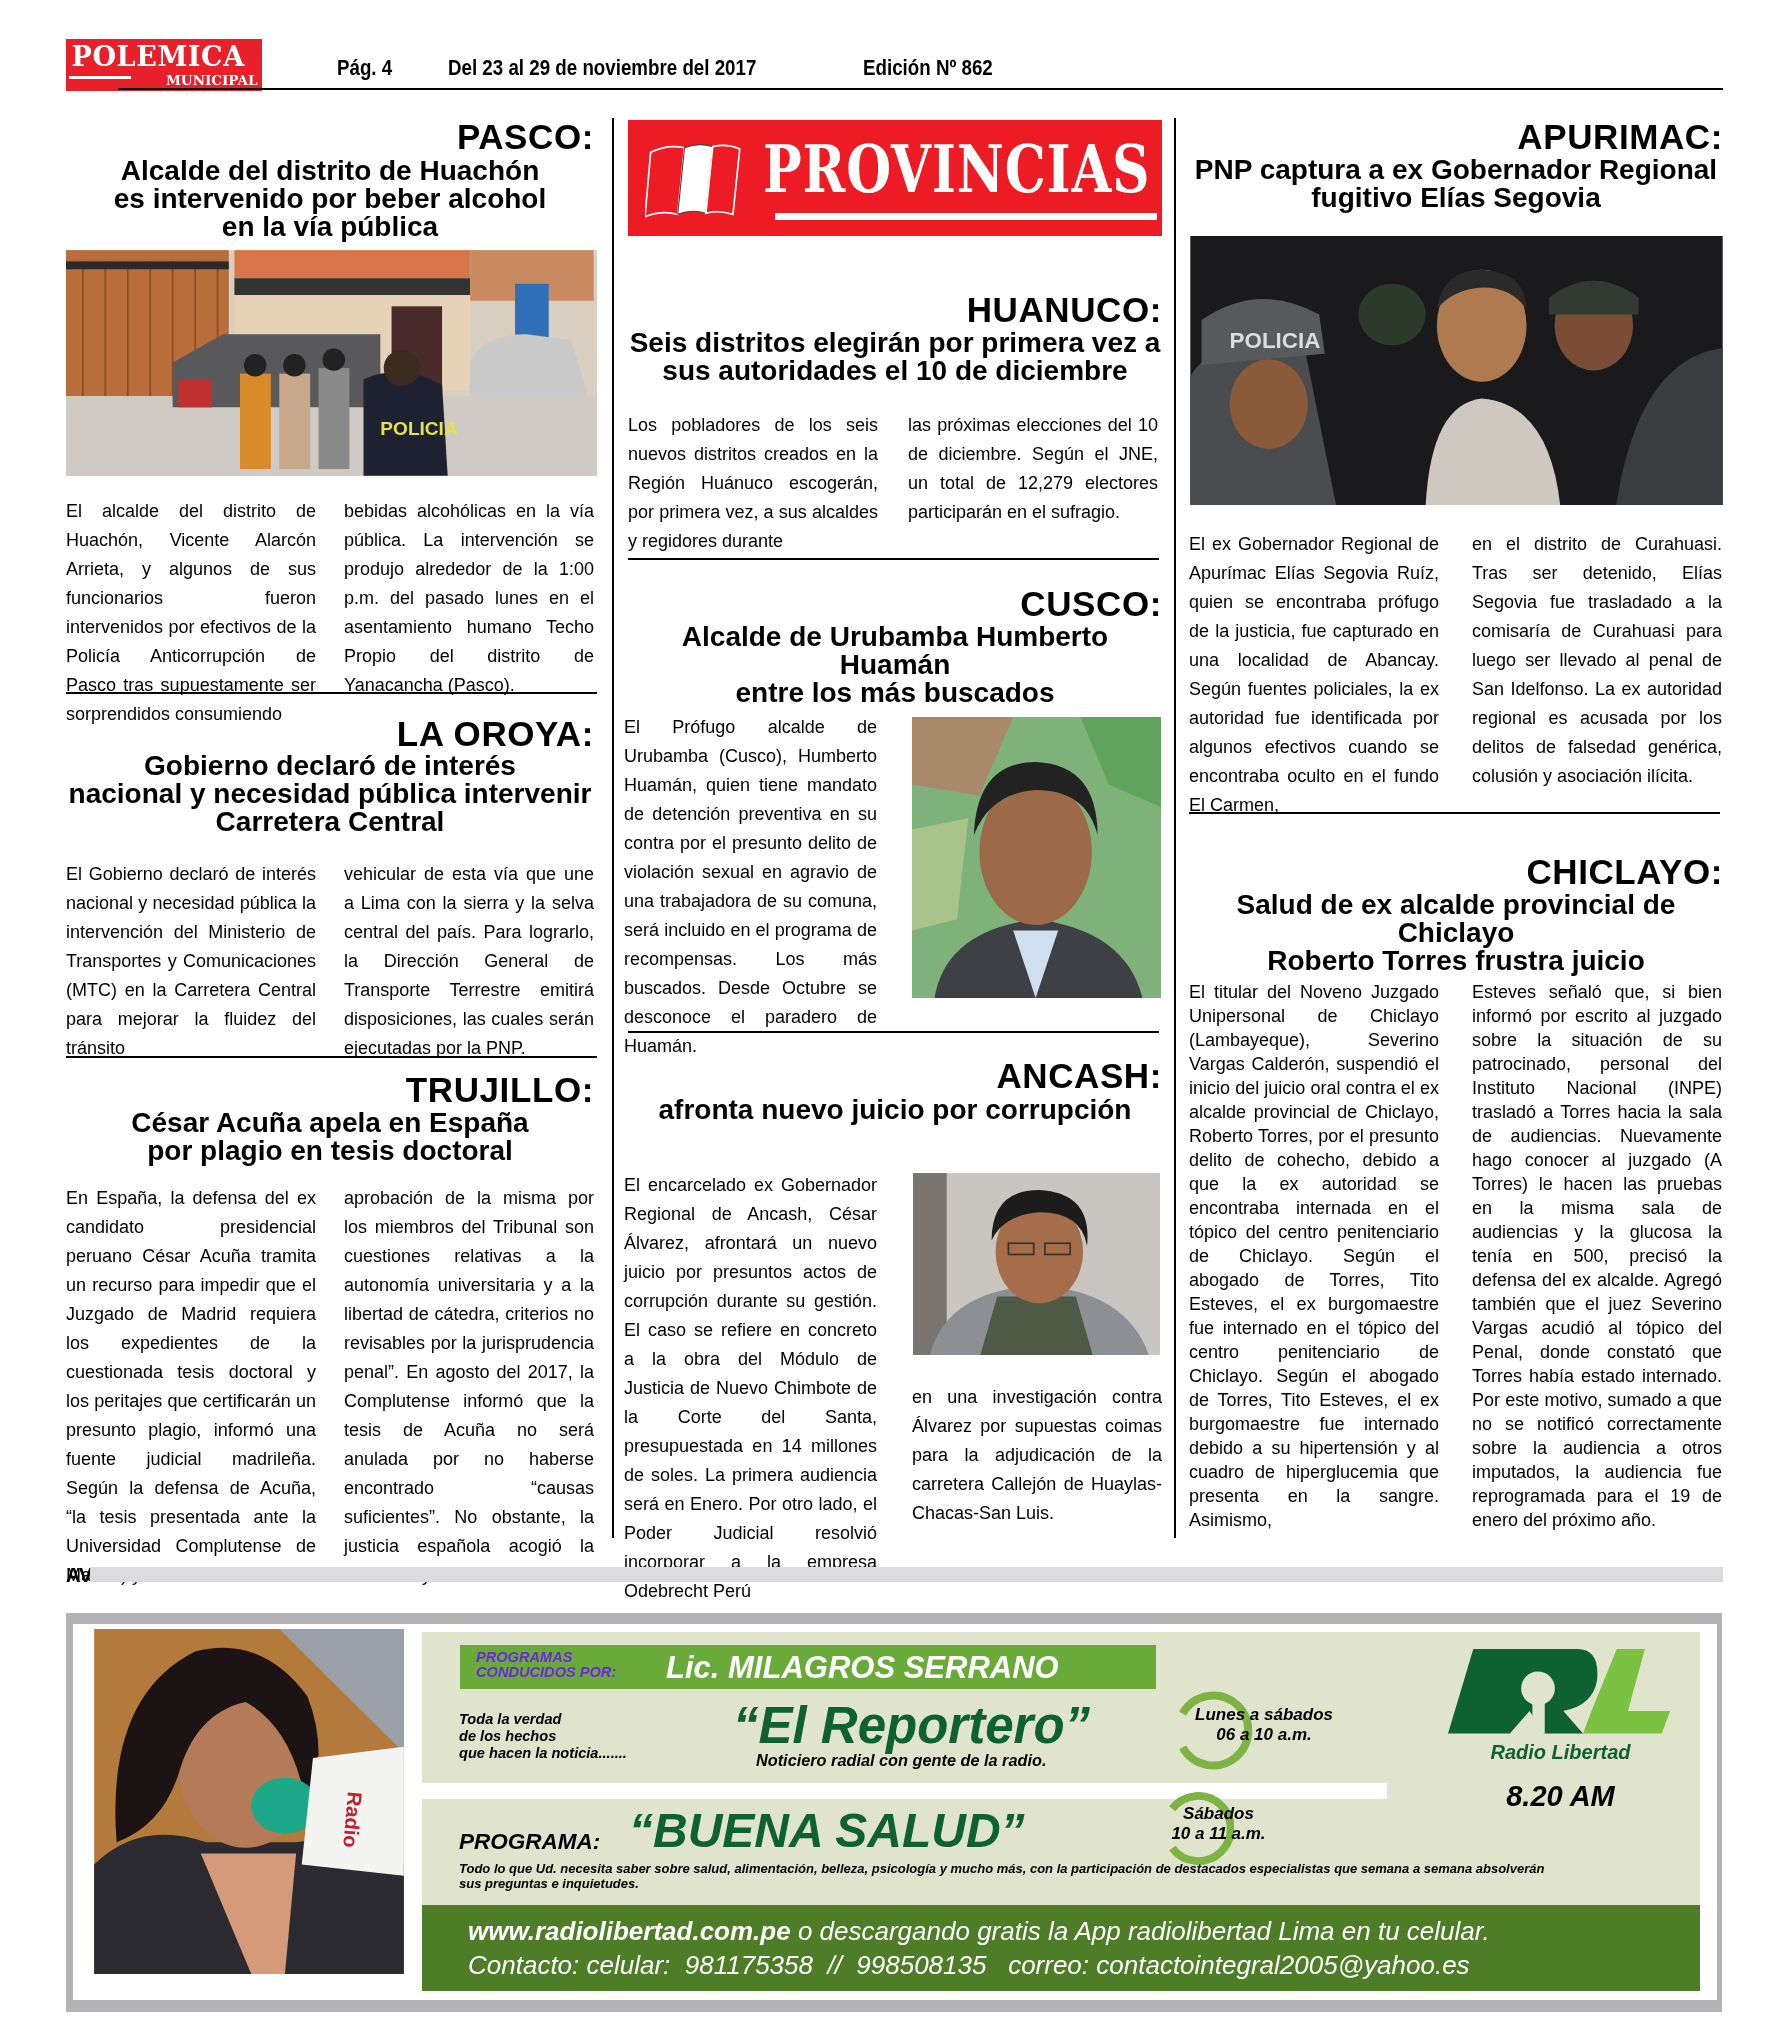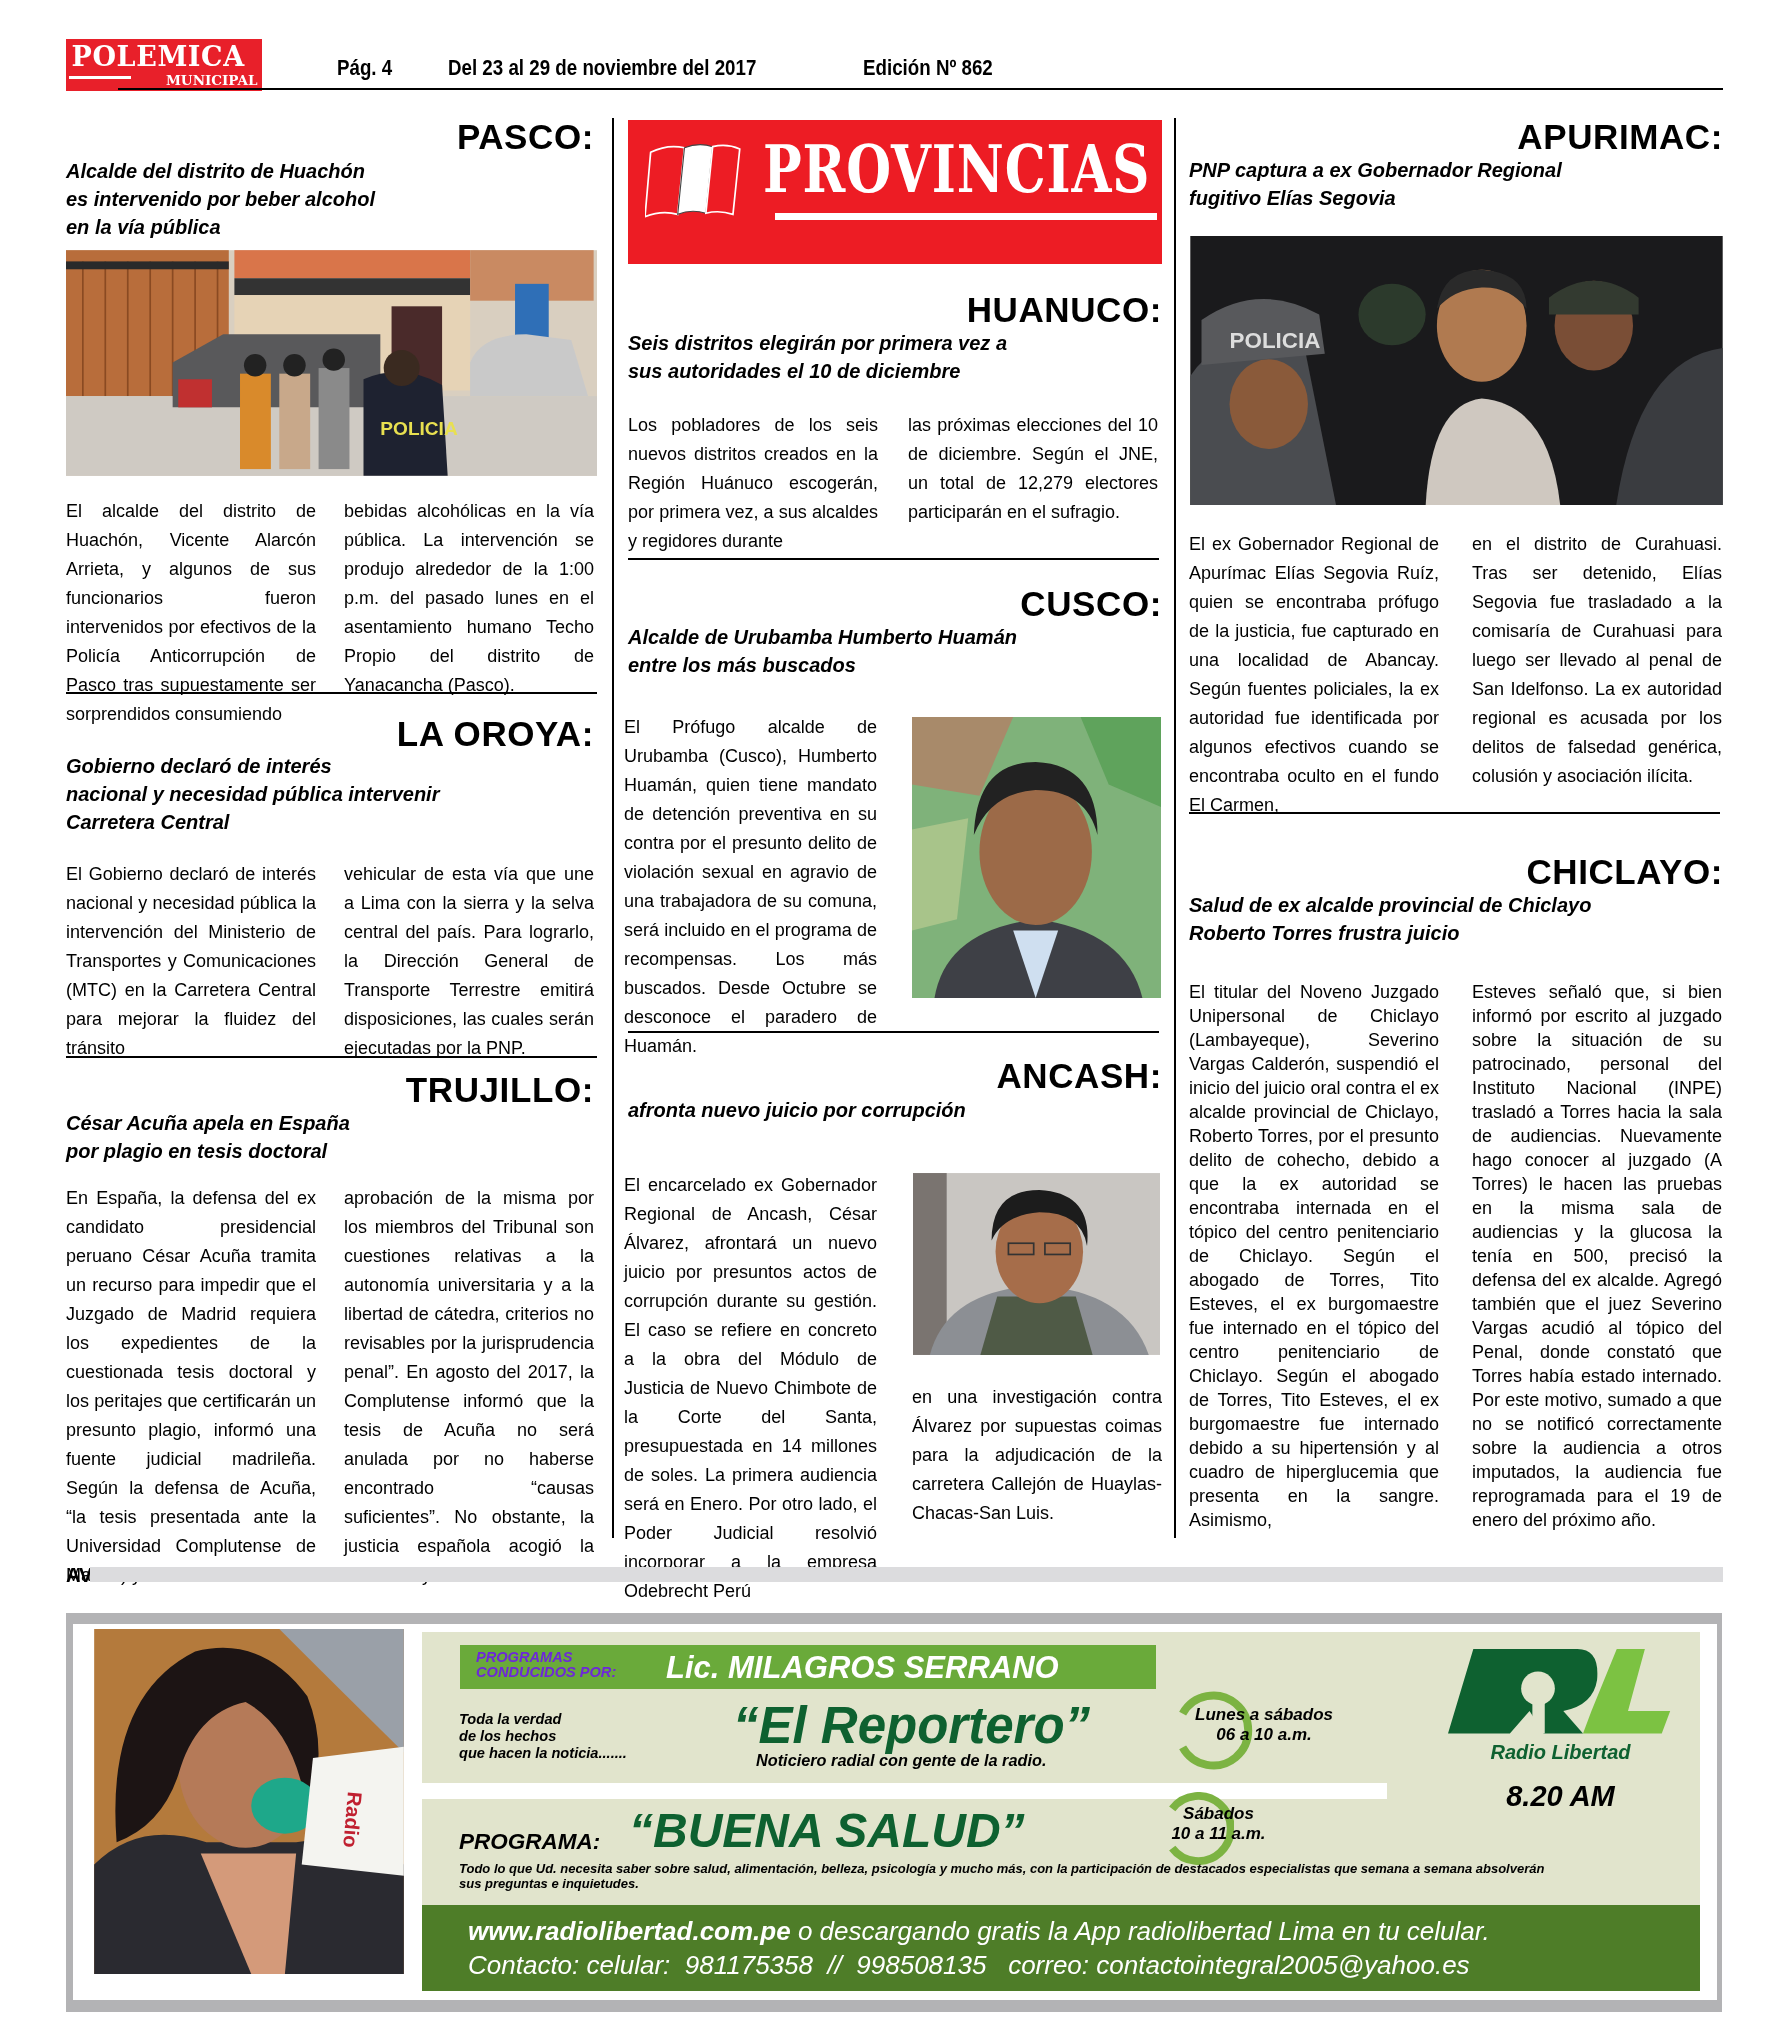--- a/index.html
+++ b/index.html
@@ -11,28 +11,28 @@
   .logo .t1 { position: absolute; left: 5.6px; top: 2.2px; font-family: "DejaVu Serif", serif; font-weight: bold; font-size: 27px; letter-spacing: 0.6px; }
   .logo .bar { position: absolute; left: 3.4px; top: 37px; width: 62px; height: 3.4px; background: #fff; }
   .logo .t2 { position: absolute; right: 4.5px; top: 33px; font-family: "DejaVu Serif", serif; font-weight: bold; font-size: 13.5px; }
   .hdr-text { top: 56px; font-weight: bold; font-size: 21.3px; transform: scaleX(0.88); transform-origin: left; }
   .hdr-rule { left: 118px; top: 88px; width: 1605px; height: 2.2px; background: #000; }
 
   .vrule { width: 1.7px; background: #000; }
   .hrule { height: 1.7px; background: #000; }
 
   .region { font-weight: bold; text-align: right; font-size: 35px; letter-spacing: 0.6px; }
-  .subhead { font-weight: bold; text-align: left; font-size: 20px; line-height: 28px; font-style: italic; }
+  .subhead { font-weight: bold; text-align: center; font-size: 28px; line-height: 28px; }
   .body { font-size: 18px; line-height: 29px; text-align: justify; hyphens: manual; }
   .col { position: absolute; }
 
   .photo { overflow: hidden; }
 
   
-  .banner { left: 628px; top: 120px; width: 534px; height: 144px; background: #ed1c24; }
+  .banner { left: 628px; top: 120px; width: 534px; height: 116px; background: #ed1c24; }
   .banner .flag { position: absolute; left: 17px; top: 21.3px; width: 97px; height: 79px; }
   .banner .title { position: absolute; left: 135px; top: 10px; color: #fff; font-family: "DejaVu Serif", serif; font-weight: bold; font-size: 66px; letter-spacing: 1.1px; transform: scaleX(0.78); transform-origin: left; }
   .banner .uline { position: absolute; left: 147px; top: 93px; width: 382px; height: 6.7px; background: #fff; }
 
   
   .aviso-label { left: 66px; top: 1564px; font-weight: bold; font-size: 20px; }
   .aviso-bar { left: 90px; top: 1567px; width: 1633px; height: 14.6px; background: #dcdcde; }
   .ad-frame { left: 66px; top: 1613px; width: 1656px; height: 399px; background: #b3b3b5; }
   .ad-inner { left: 73px; top: 1624px; width: 1644px; height: 376px; background: #fff; }
   .ad-panel { left: 422px; top: 1632px; width: 1278px; height: 359px; background: #e1e4cc; }

